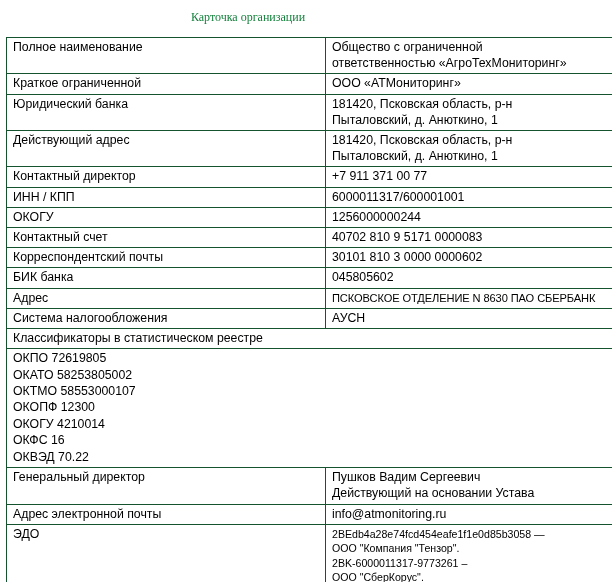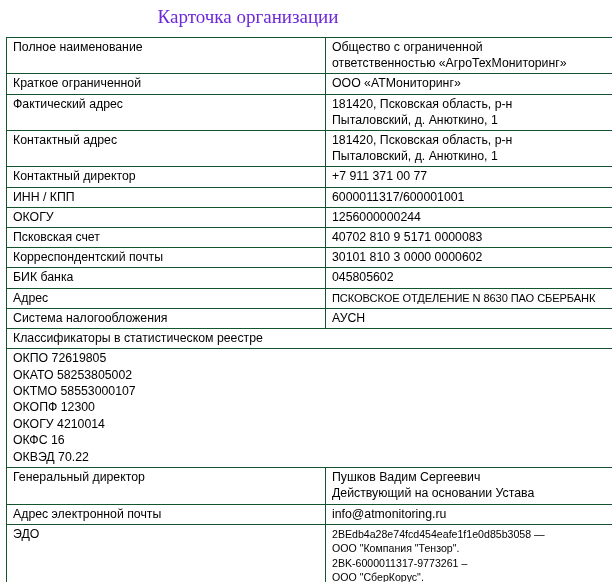--- a/index.html
+++ b/index.html
@@ -16,23 +16,23 @@
     overflow: hidden;
   }
 
   .doc-title {
     position: absolute;
     top: 8px;
     left: 0;
     width: 496px;
     text-align: center;
     font-family: "Liberation Serif", serif;
-    font-size: 19px;
+    font-size: 12px;
     line-height: 18px;
-    color: #6d28d9;
+    color: #15803d;
   }
 
   .card-table {
     position: absolute;
     left: 6px;
     top: 37px;
     width: 600px;
     border-collapse: collapse;
     table-layout: fixed;
   }
@@ -84,48 +84,48 @@
       <td class="col-value multiline">Общество с ограниченной
 ответственностью «АгроТехМониторинг»</td>
     </tr>
 
     <tr>
       <td class="col-label">Краткое ограниченной</td>
       <td class="col-value multiline">ООО «АТМониторинг»</td>
     </tr>
 
     <tr>
-      <td class="col-label">Фактический адрес</td>
+      <td class="col-label">Юридический банка</td>
       <td class="col-value multiline">181420, Псковская область, р-н
 Пыталовский, д. Анюткино, 1</td>
     </tr>
 
     <tr>
-      <td class="col-label">Контактный адрес</td>
+      <td class="col-label">Действующий адрес</td>
       <td class="col-value multiline">181420, Псковская область, р-н
 Пыталовский, д. Анюткино, 1</td>
     </tr>
 
     <tr>
       <td class="col-label">Контактный директор</td>
       <td class="col-value">+7 911 371 00 77</td>
     </tr>
 
     <tr>
       <td class="col-label">ИНН / КПП</td>
       <td class="col-value">6000011317/600001001</td>
     </tr>
 
     <tr>
       <td class="col-label">ОКОГУ</td>
       <td class="col-value">1256000000244</td>
     </tr>
 
     <tr>
-      <td class="col-label">Псковская счет</td>
+      <td class="col-label">Контактный счет</td>
       <td class="col-value">40702 810 9 5171 0000083</td>
     </tr>
 
     <tr>
       <td class="col-label">Корреспондентский почты</td>
       <td class="col-value">30101 810 3 0000 0000602</td>
     </tr>
 
     <tr>
       <td class="col-label">БИК банка</td>

